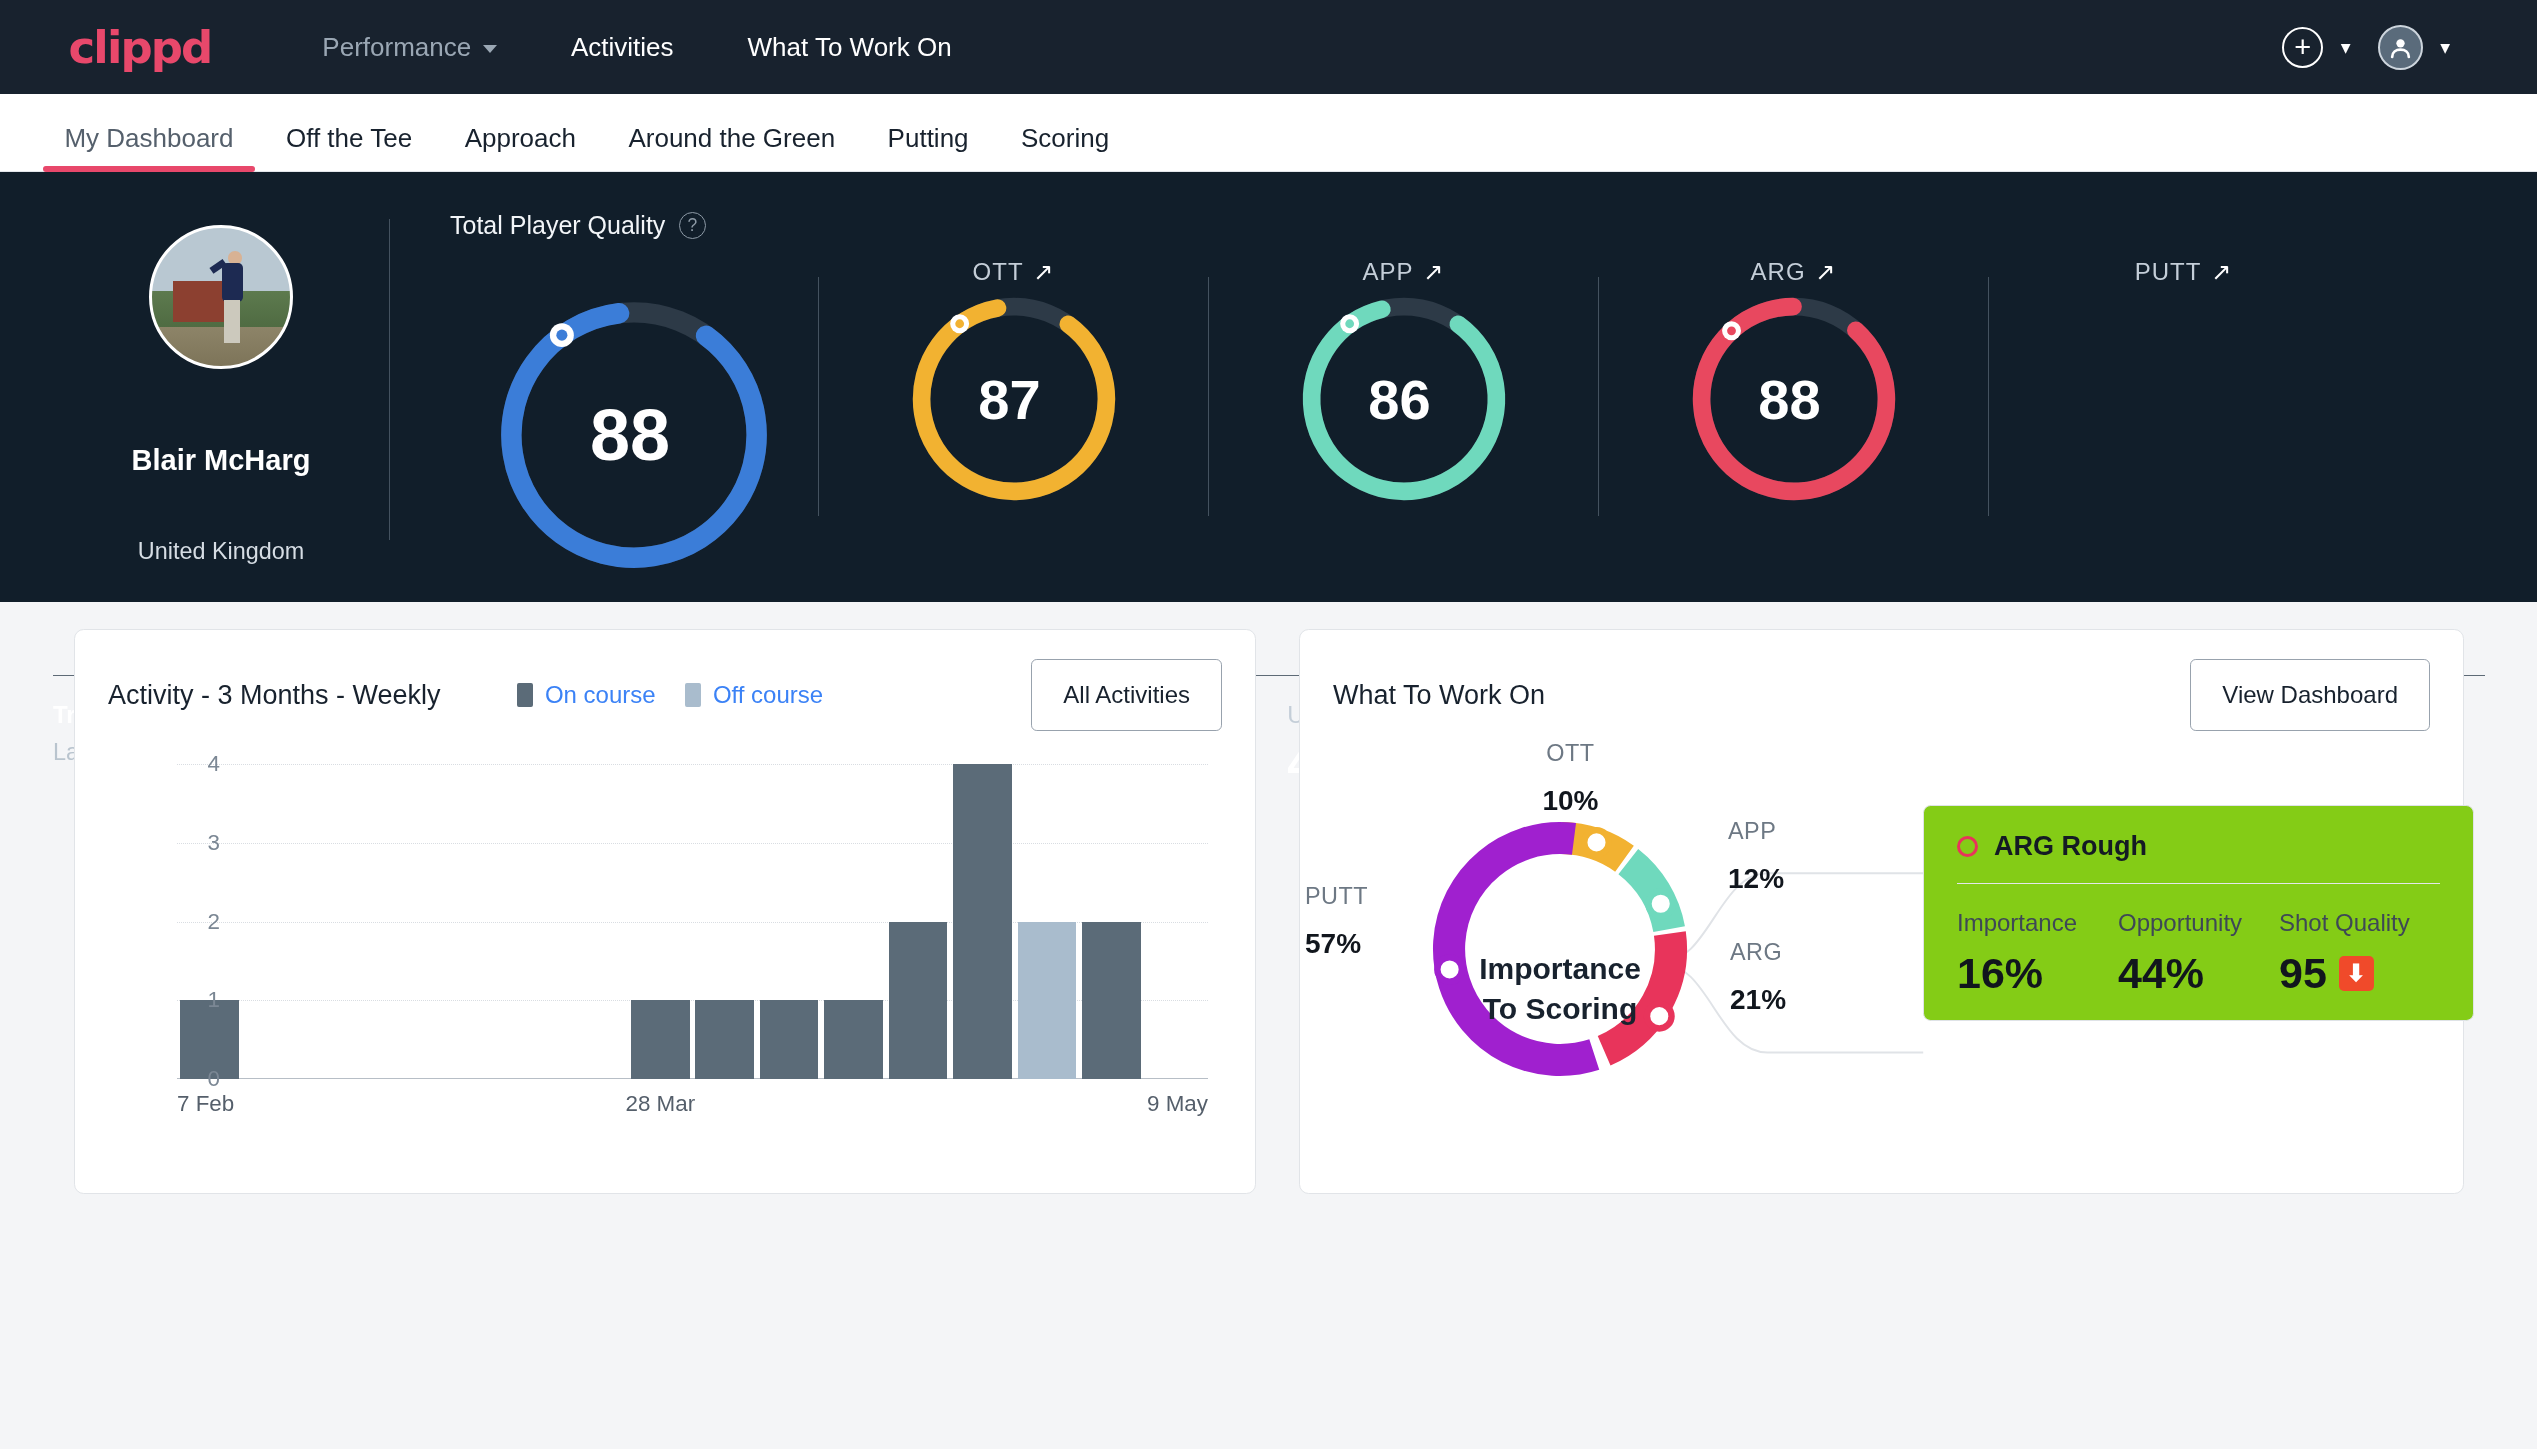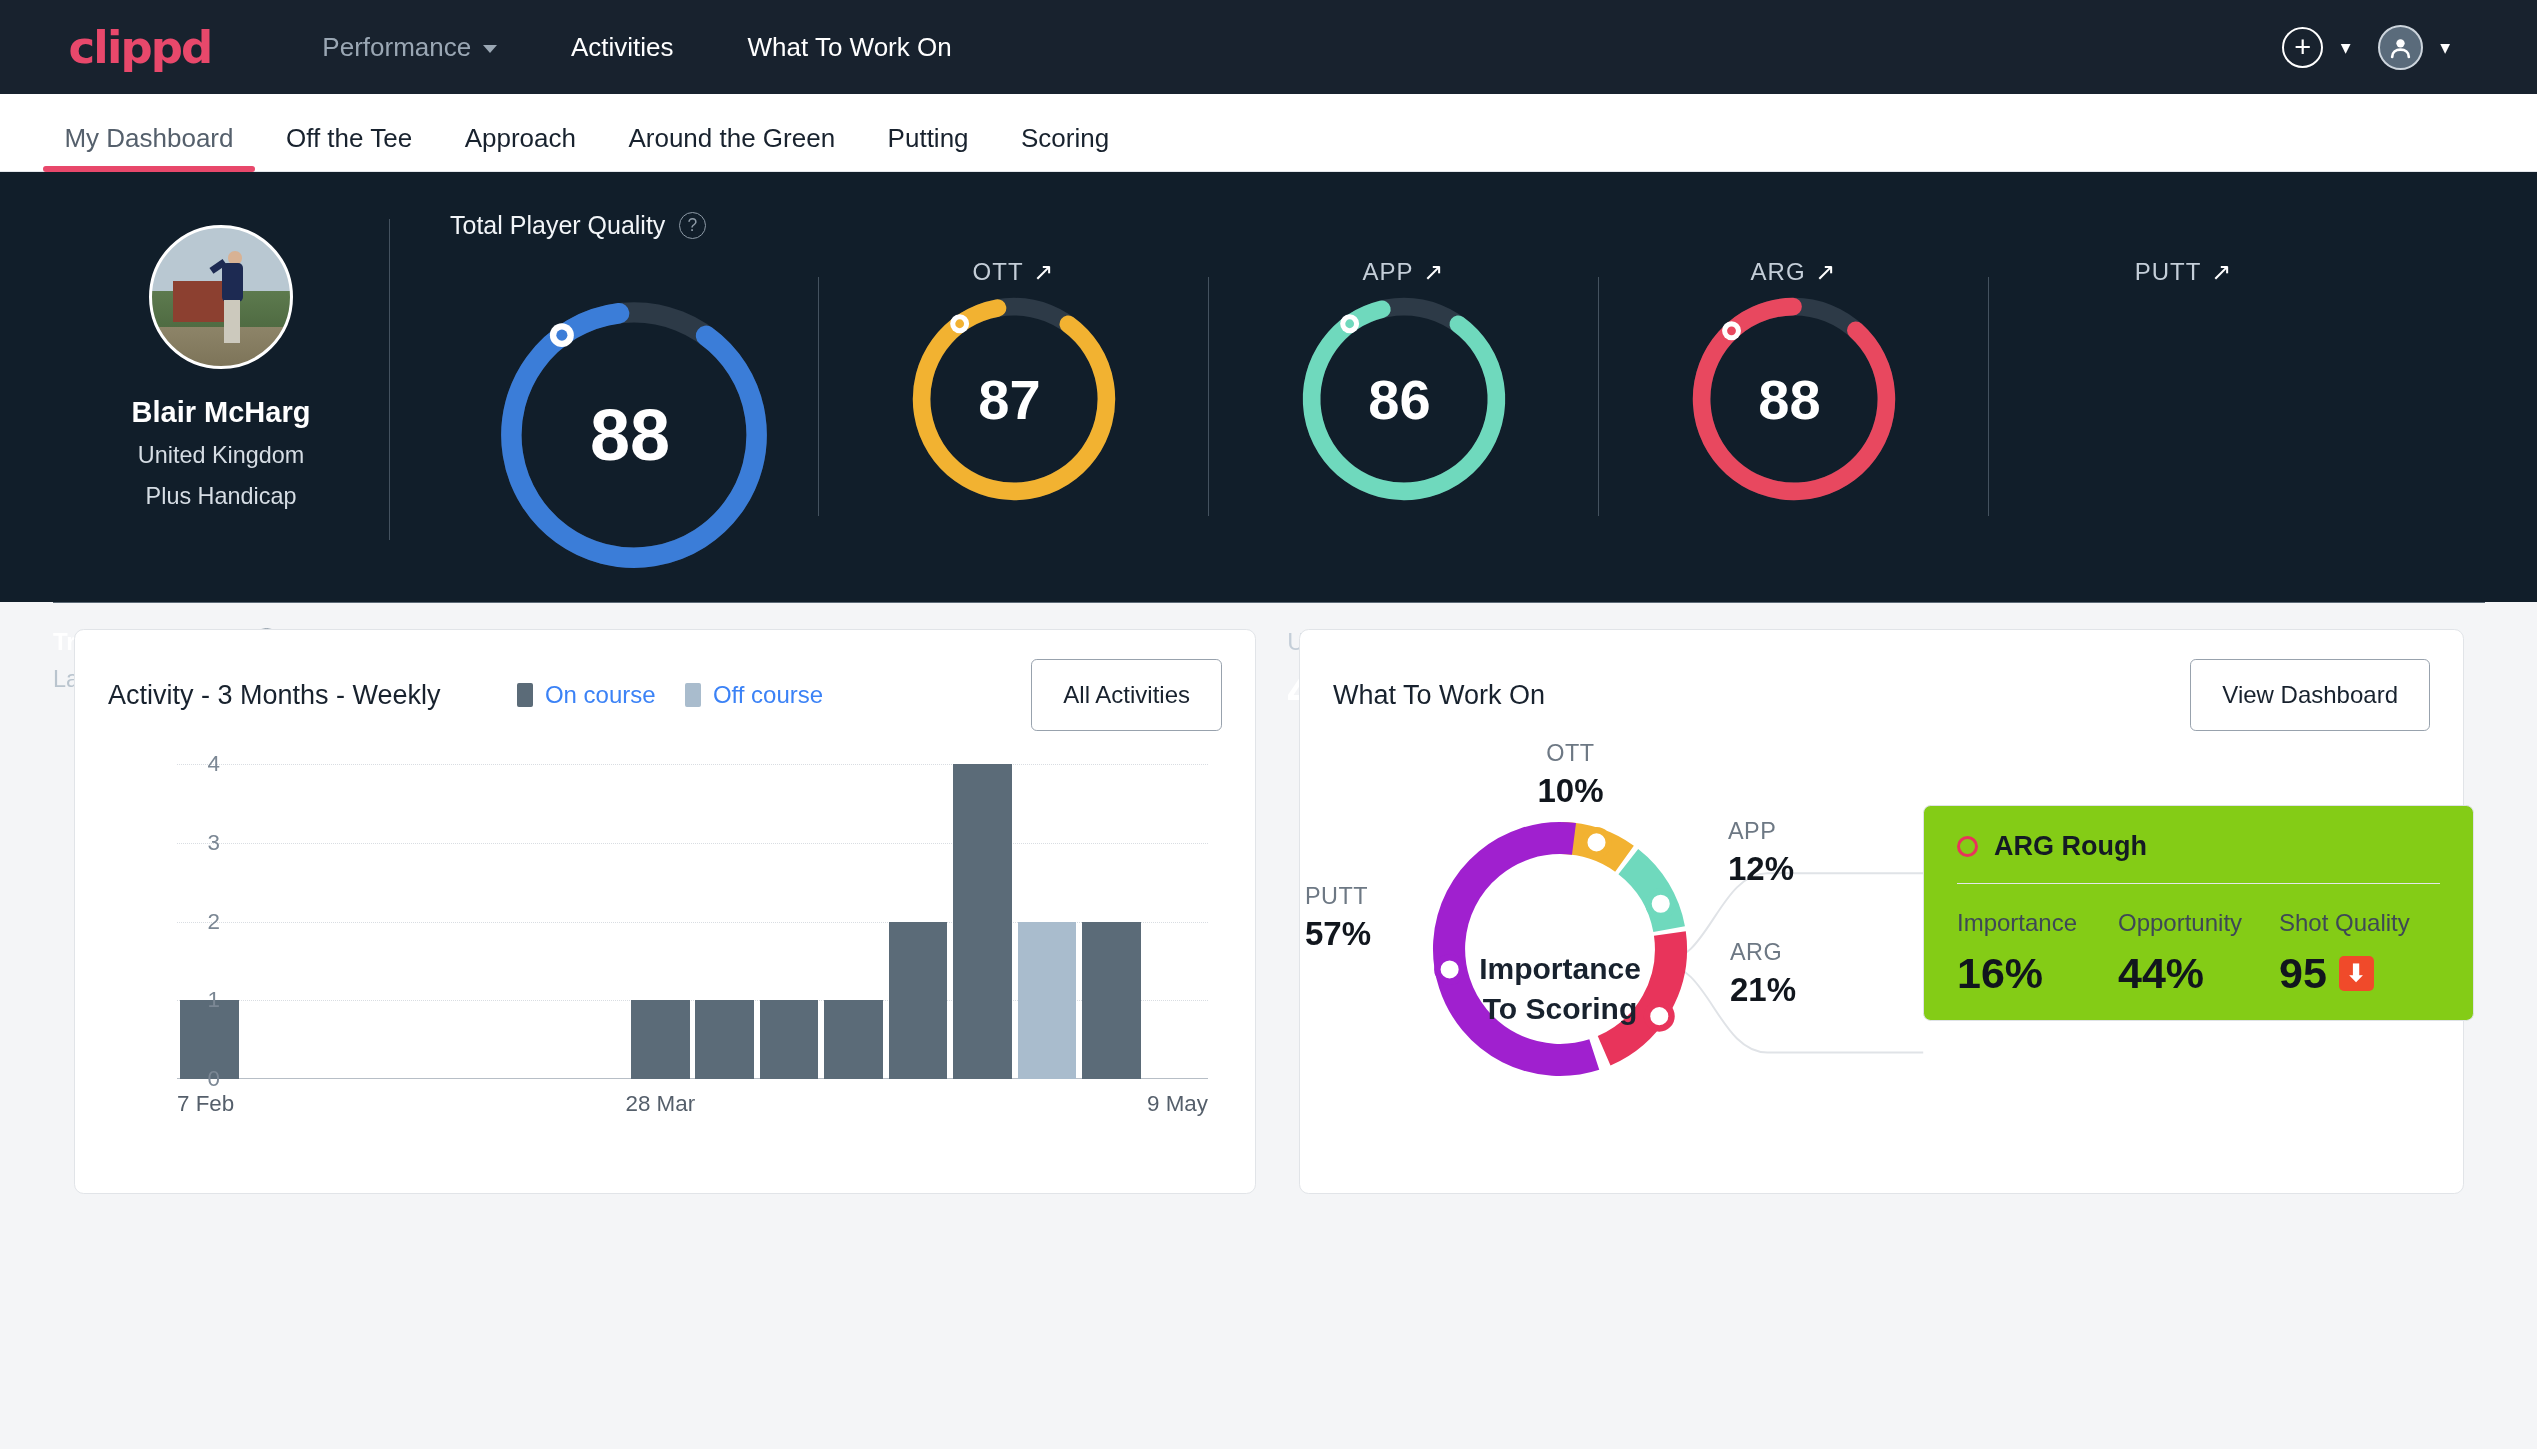--- a/index.html
+++ b/index.html
@@ -51,21 +51,21 @@
     margin-right:9.7px;
   }
   .tab.active{ color:#55606c; }
   .tab.active:after{
     content:"";position:absolute;left:0;right:0;bottom:-1px;height:5.8px;background:#e8486b;border-radius:2.9px;
   }
 
   
   .hero{ background:#111e2a; padding:39px 0 0 0; height:430px; position:relative;}
   .hero-top{ display:flex; padding:0 53px; }
-  .profile{ width:336px; display:flex; flex-direction:column; align-items:center; padding-top:13.6px;}
+  .profile{ width:336px; display:flex; flex-direction:column; align-items:center; padding-top:13.6px;gap:48px;}
   .pfp{
     width:144px;height:144px;border-radius:50%;border:3.9px solid #fff; overflow:hidden;
     background:linear-gradient(#b9c8d2 0%, #b9c8d2 46%, #5d7a4e 46%, #4f6b42 72%, #8d8468 72%, #7d7459 100%);
     position:relative;
   }
   .pfp .bldg{position:absolute;left:21.4px;top:53px;width:51px;height:41px;background:#8c4030;}
   .pfp .person-top{position:absolute;left:70px;top:35px;width:21.4px;height:39px;background:#1d2a52;border-radius:4.9px;}
   .pfp .person-head{position:absolute;left:76px;top:23.4px;width:13.6px;height:13.6px;border-radius:50%;background:#d8b294;}
   .pfp .person-leg{position:absolute;left:72px;top:72px;width:15.6px;height:43px;background:#ccc9bd;}
   .pfp .arm{position:absolute;left:58px;top:35px;width:15.6px;height:6.8px;background:#1d2a52;transform:rotate(-35deg);}
@@ -137,21 +137,21 @@
 
   
   .right-body{ position:relative; height:458px; }
   .donut-area{ position:absolute; left:58px; top:25px; width:409px; height:389px; }
   .donut-center{
     position:absolute;left:0;right:0;top:50%;transform:translateY(-50%);text-align:center;
     font-size:30px;font-weight:bold;color:#18222e;line-height:1.32;
   }
   .dlab{ position:absolute; }
   .dlab .k{ font-size:23.4px;color:#6d7884;letter-spacing:0.5px;}
-  .dlab .v{ font-size:33px;font-weight:bold;color:#11161d;margin-top:5px;}
+  .dlab .v{ font-size:28px;font-weight:bold;color:#11161d;margin-top:18px;}
 
   .detail-card{
     position:absolute; left:623px; top:74px; width:551px; height:216px;
     border:1px solid #dfe3e7;border-radius:7.8px;background:#84cc16;padding:25px 33px;
   }
   .dc-head{ display:flex;align-items:center;gap:15.6px;}
   .dc-ring{ width:21.4px;height:21.4px;border-radius:50%;border:3.9px solid #e8345b;}
   .dc-title{ font-size:27px;font-weight:bold;color:#141b24;}
   .dc-sep{ height:1px;background:#e4e7eb;margin:21.4px 0 0 0;}
   .dc-cols{ display:flex; margin-top:25px;}

